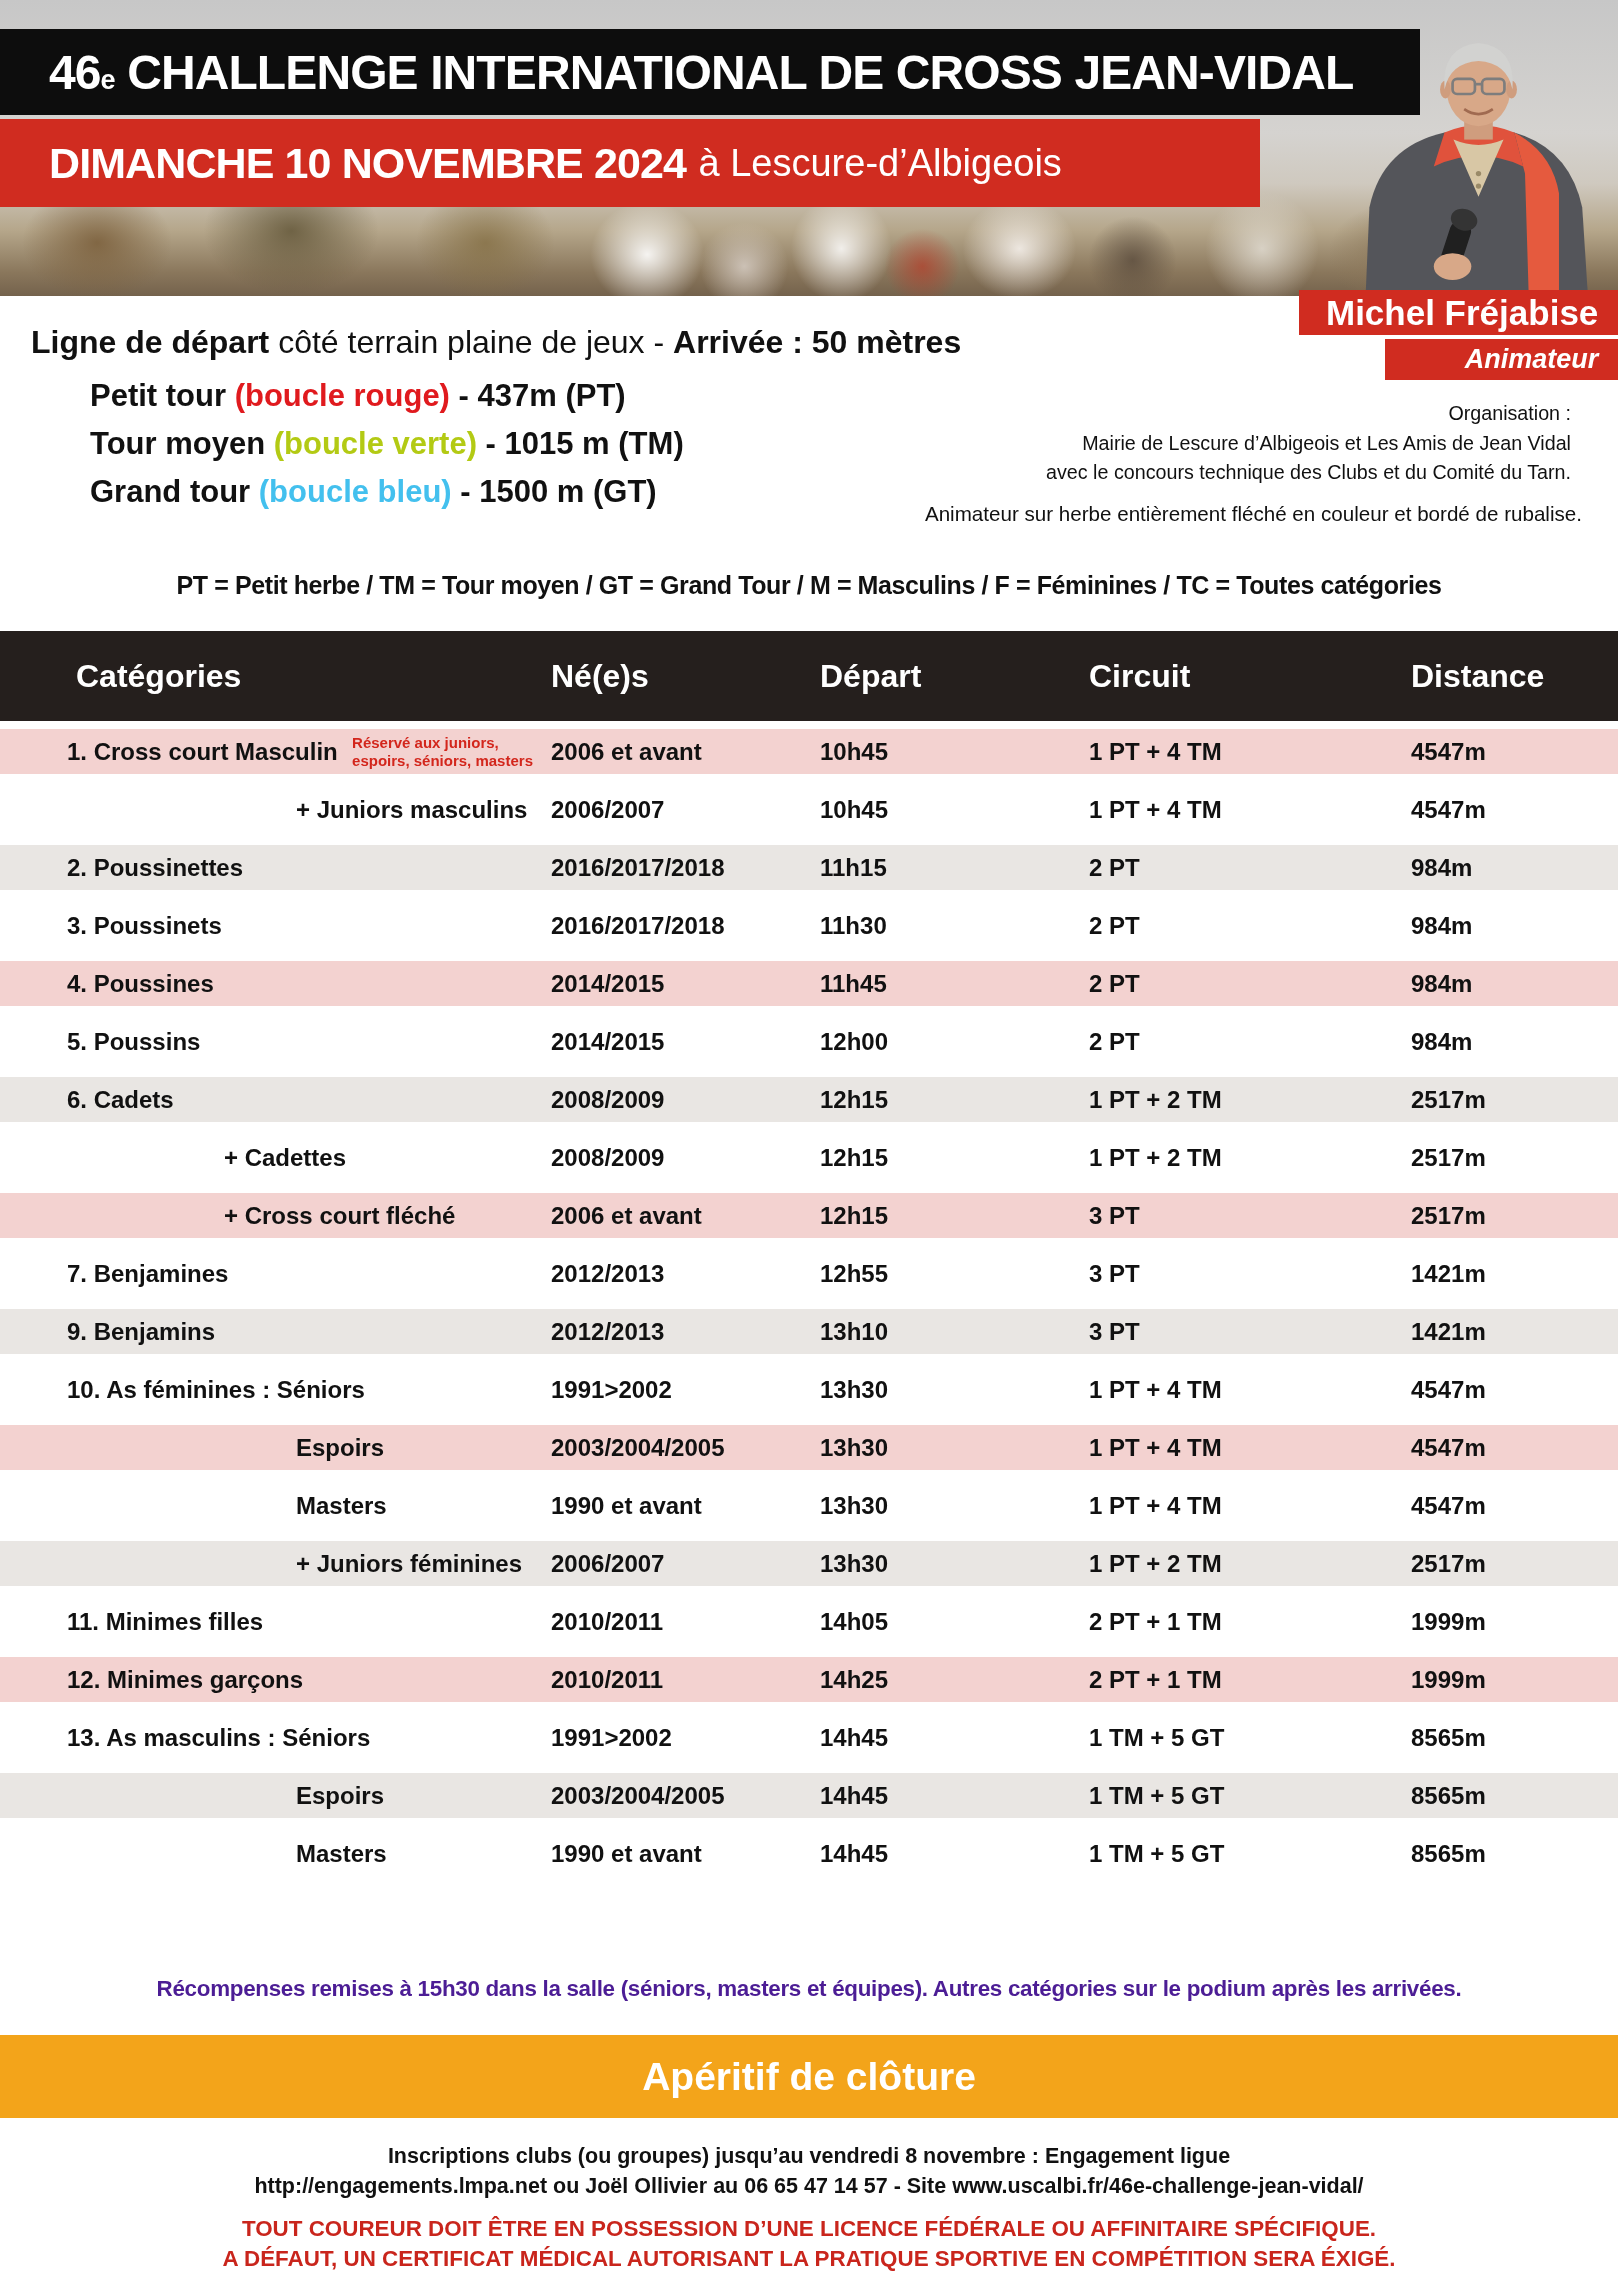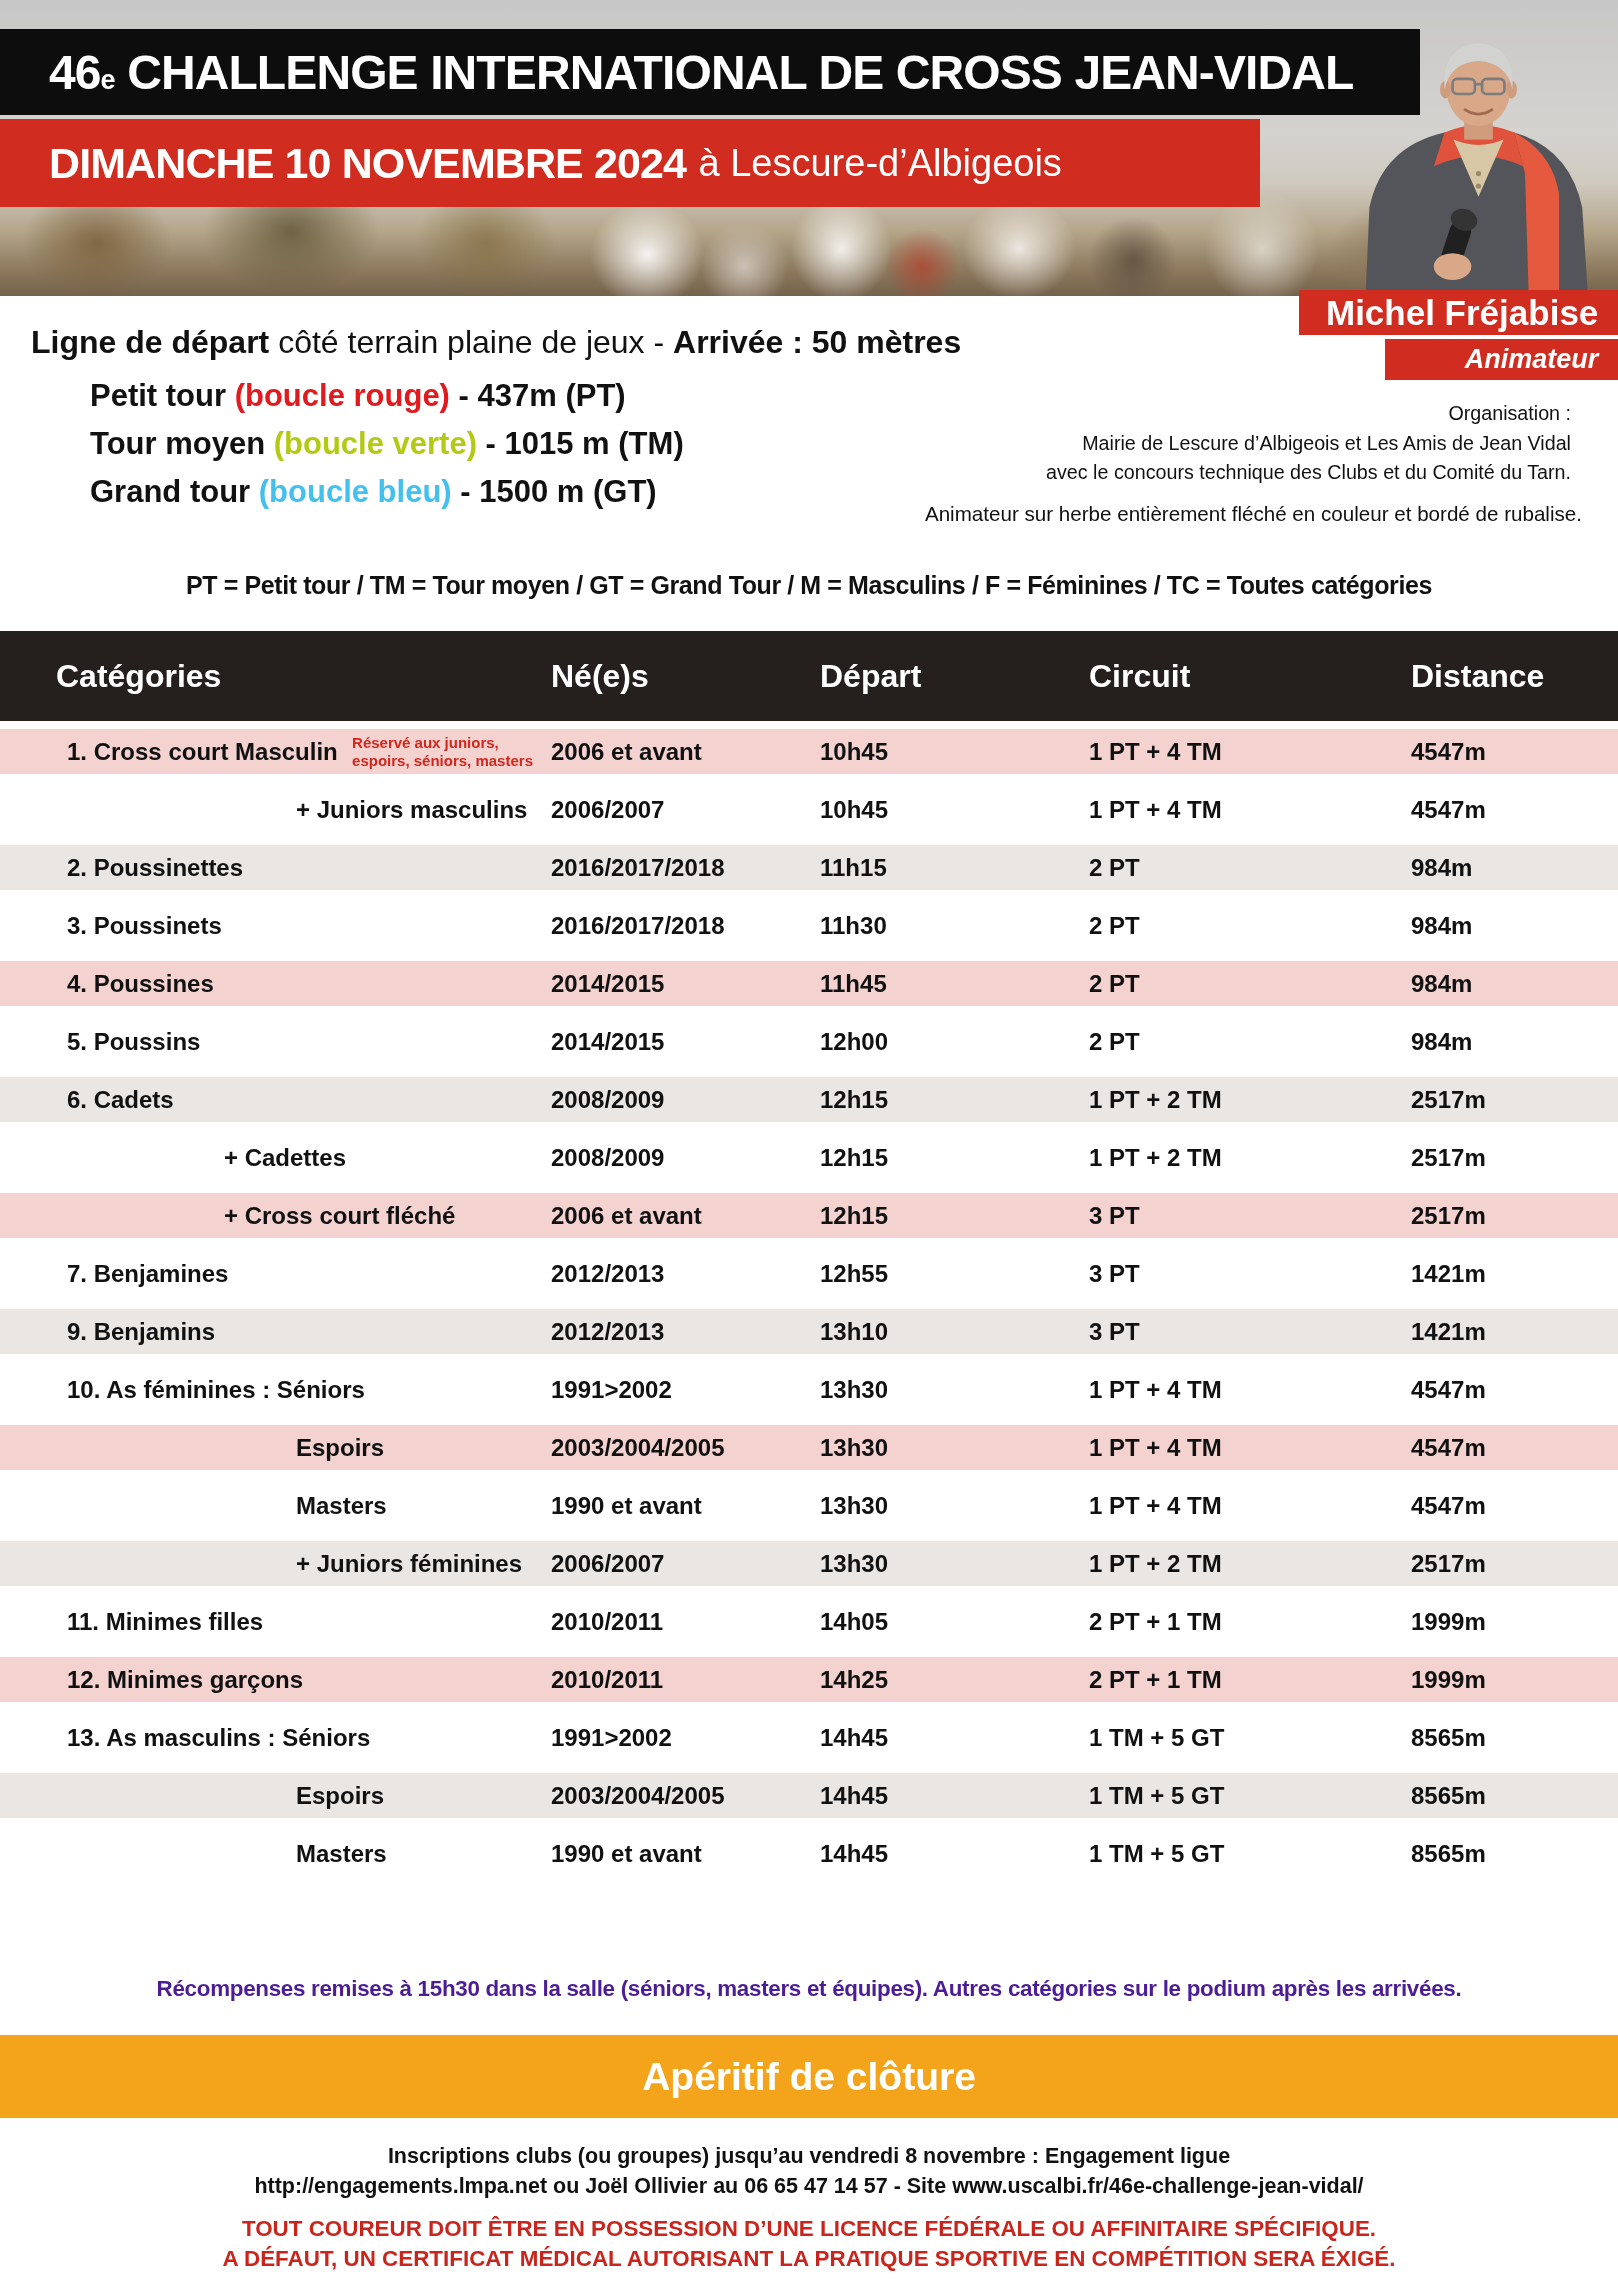--- a/index.html
+++ b/index.html
@@ -49,21 +49,21 @@
   .tour-line .loop-label{font-weight:bold;}
   .org{position:absolute;top:399px;right:47px;text-align:right;font-size:19.7px;line-height:29.6px;color:#111;}
   .parcours{position:absolute;top:502px;right:36px;text-align:right;font-size:20.6px;color:#111;}
   .legend{position:absolute;top:571px;left:0;width:100%;text-align:center;
     font-size:25px;font-weight:bold;letter-spacing:-0.4px;color:#111;white-space:nowrap;}
 
   
   .t-head{position:absolute;top:631px;left:0;width:1618px;height:90px;background:var(--bar-dark,#251f1d);
     display:grid;grid-template-columns:551px 269px 269px 322px 1fr;align-items:center;color:#fff;
     font-size:32px;font-weight:bold;}
-  .t-head .c0{padding-left:56px;}
+  .t-head .c0{padding-left:40px;margin-left:36px;}
   .t-body{position:absolute;top:729px;left:0;width:1618px;}
   .t-row{display:grid;grid-template-columns:551px 269px 269px 322px 1fr;align-items:center;
     height:45px;margin-bottom:13px;font-size:24px;font-weight:bold;color:#111;}
   .bg-pink{background:var(--pink-row,#f3d2d0);}
   .bg-gray{background:var(--gray-row,#e9e6e3);}
   .bg-white{background:transparent;}
   .cell-cat{display:flex;align-items:center;white-space:nowrap;}
   .ind0{padding-left:67px;} .ind1{padding-left:224px;} .ind2{padding-left:296px;}
   .row-note{display:inline-block;width:188px;margin-left:14.3px;font-size:15px;line-height:18px;
     font-weight:bold;color:var(--note-red,#d3261c);white-space:normal;}
@@ -132,21 +132,21 @@
     <div class="tour-line"><span>Grand tour </span><span class="loop-label" style="color: rgb(67, 192, 238);">(boucle bleu)</span><span> - 1500 m (GT)</span></div>
   </div>
 
   <div class="org">
     <div>Organisation :</div>
     <div>Mairie de Lescure d’Albigeois et Les Amis de Jean Vidal</div>
     <div>avec le concours technique des Clubs et du Comité du Tarn.</div>
   </div>
   <div class="parcours">Animateur sur herbe entièrement fléché en couleur et bordé de rubalise.</div>
 
-  <div class="legend">PT = Petit tour / TM = Tour moyen / GT = Grand Tour / M = Masculins / F = Féminines / TC = Toutes catégories</div>
+  <div class="legend">PT = Petit herbe / TM = Tour moyen / GT = Grand Tour / M = Masculins / F = Féminines / TC = Toutes catégories</div>
 
   <div class="t-head">
     <span class="c0">Catégories</span>
     <span>Né(e)s</span>
     <span>Départ</span>
     <span>Circuit</span>
     <span>Distance</span>
   </div>
 
   <div class="t-body">

